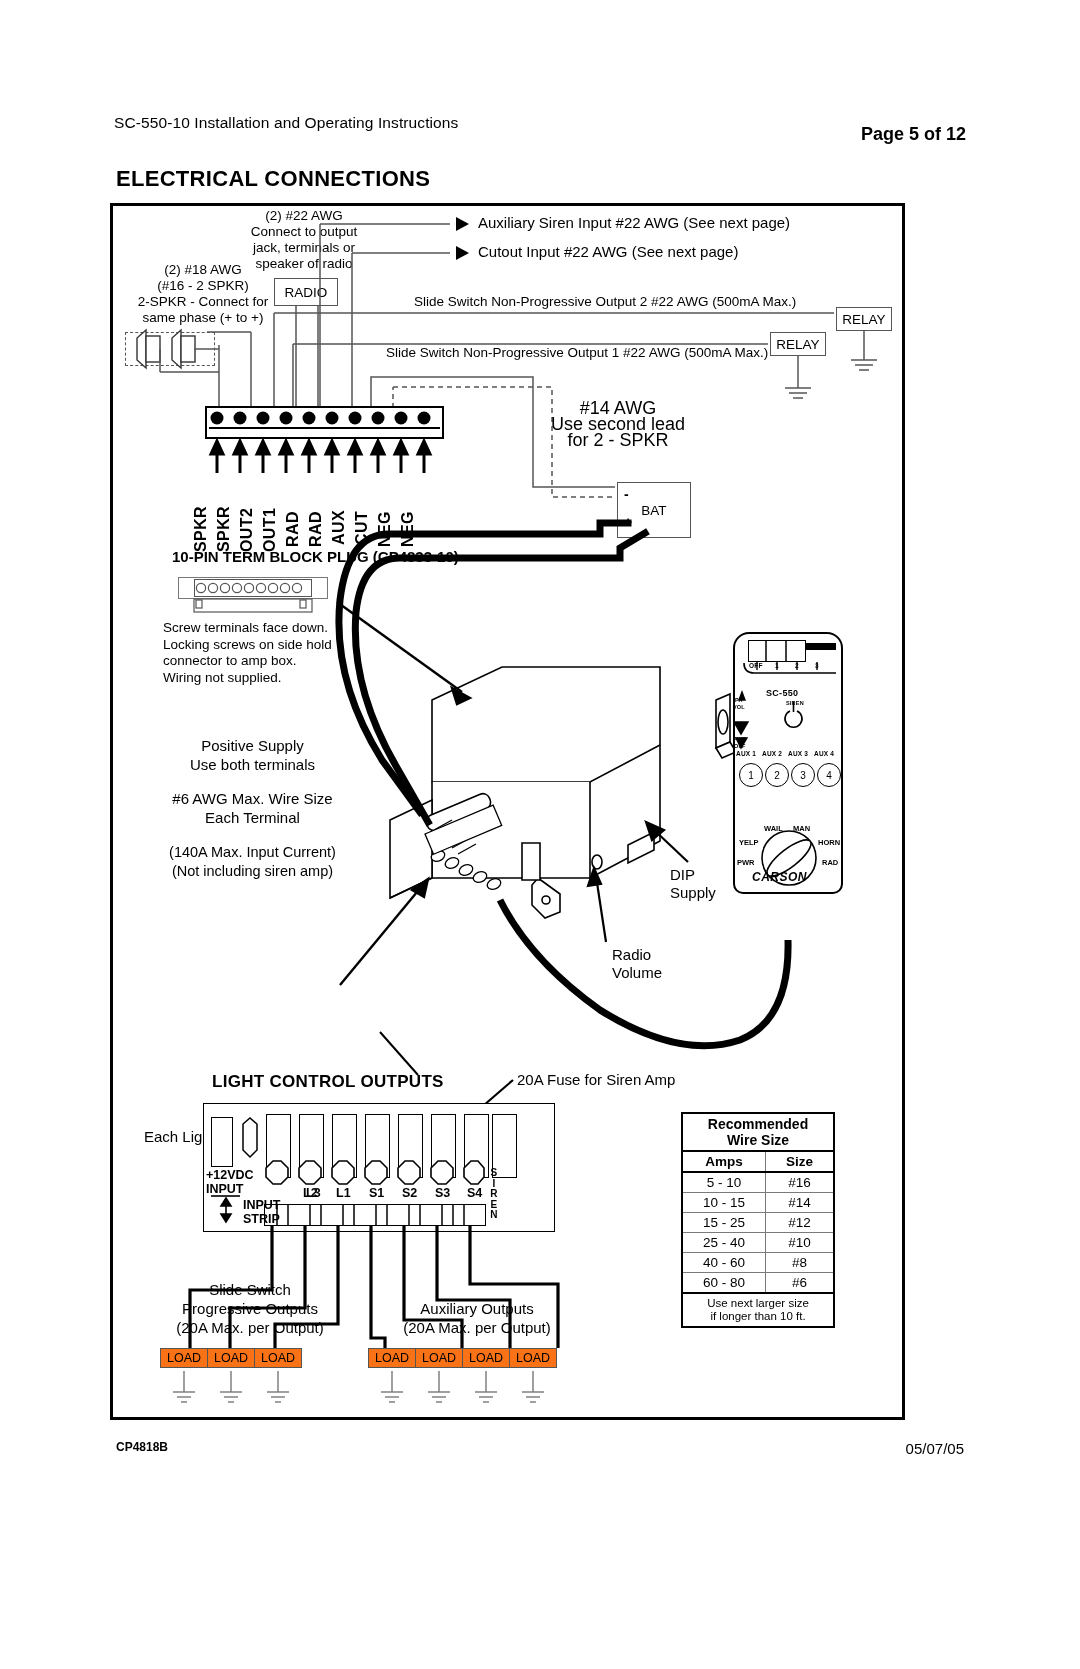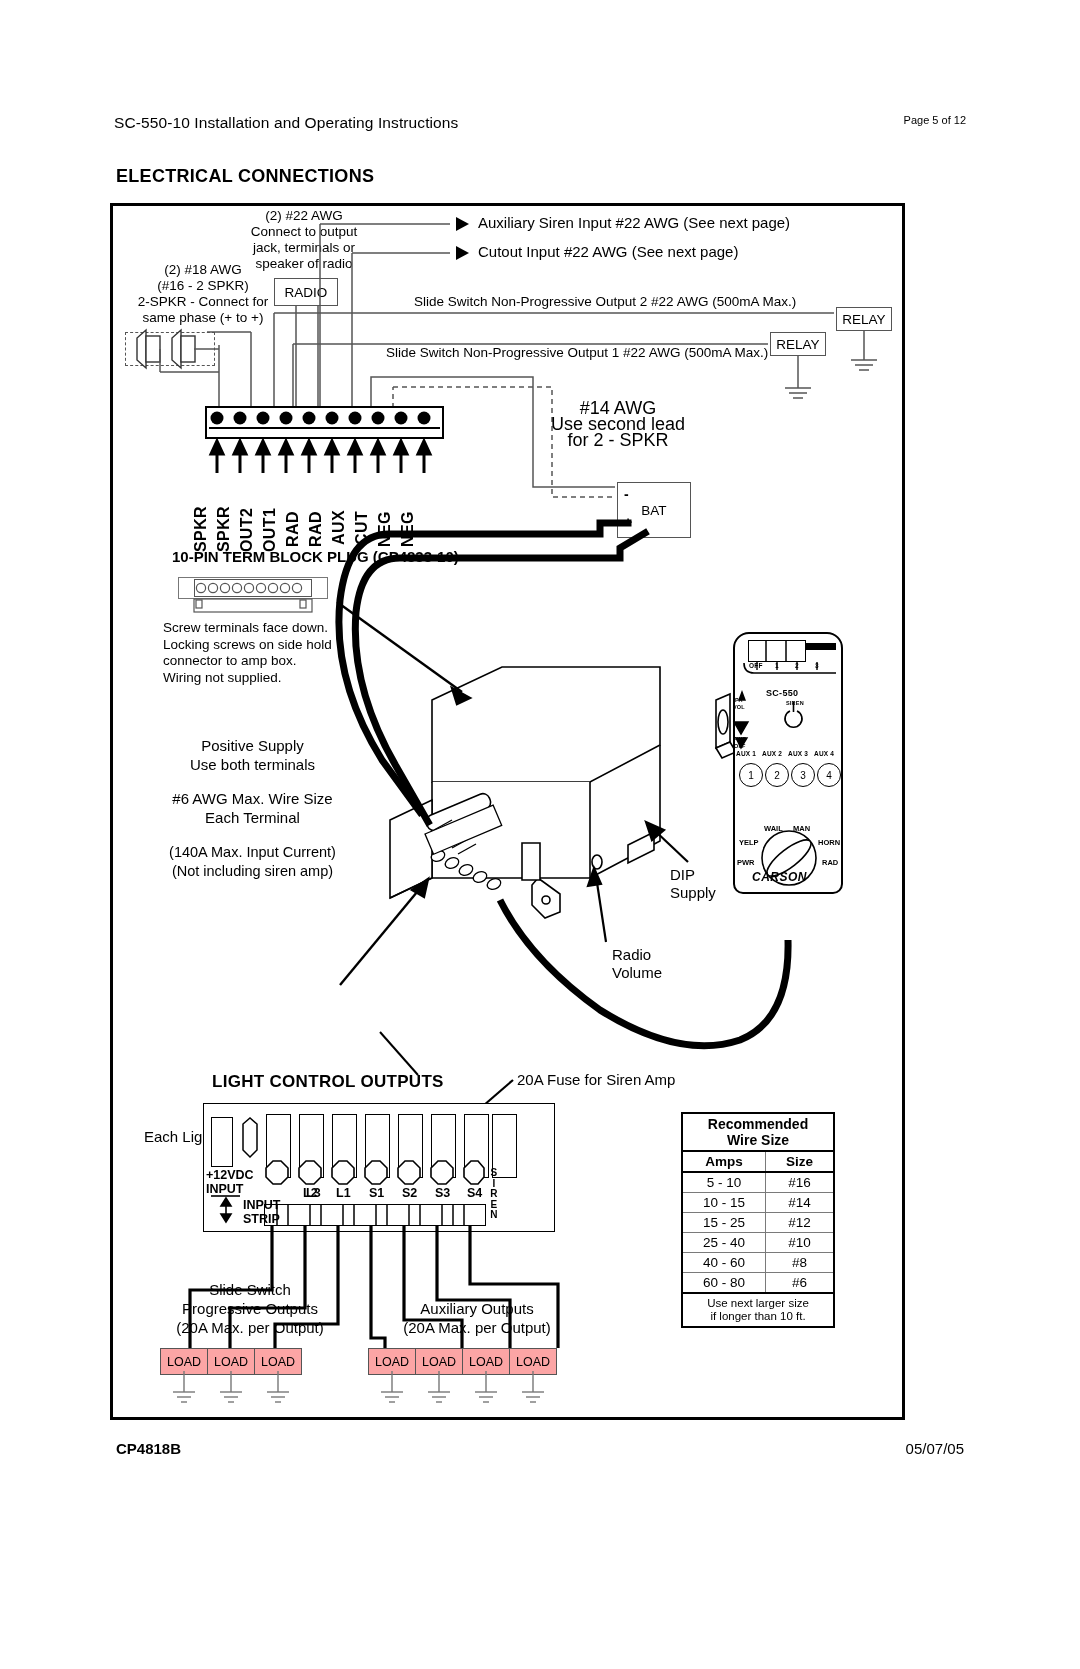--- a/index.html
+++ b/index.html
@@ -7,23 +7,23 @@
     width:1080px;height:1669px;position:relative;
     font-family:"Liberation Sans", sans-serif;
     color:#000;
     -webkit-font-smoothing:antialiased;
   }
   .pg{position:absolute;inset:0;}
   .abs{position:absolute;}
 
   
   .hdr-left{left:114px;top:114px;font-size:15.5px;letter-spacing:.1px;white-space:nowrap;}
-  .hdr-right{right:114px;top:114px;font-size:11px;white-space:nowrap;}
-  .sec-title{left:116px;top:166px;font-size:18px;font-weight:bold;letter-spacing:.3px;}
-  .ftr-left{left:116px;top:1440px;font-size:15px;font-weight:bold;text-align:right;}
+  .hdr-right{right:114px;top:124px;font-size:18px;white-space:nowrap;font-weight:bold;}
+  .sec-title{left:116px;top:166px;font-size:22px;font-weight:bold;letter-spacing:.3px;}
+  .ftr-left{left:116px;top:1440px;font-size:12px;font-weight:bold;text-align:right;}
   .ftr-right{right:116px;top:1440px;font-size:15px;}
 
   
   .frame{left:110px;top:203px;width:795px;height:1217px;border:3px solid #000;box-sizing:border-box;}
 
   
   .t{font-size:13.5px;line-height:16px;white-space:nowrap;}
   .tc{text-align:center;}
   .b{font-weight:bold;}
 
@@ -45,22 +45,22 @@
   svg.ov{position:absolute;left:0;top:0;width:1080px;height:1669px;overflow:visible;pointer-events:none;}
 
   
   .wtab{border:2.5px solid #000;border-collapse:collapse;background:#fff;}
   .wtab td,.wtab th{border:1px solid #7a7a7a;font-size:13.5px;text-align:center;padding:2px 20px;font-weight:normal;}
   .wtab .hd{font-weight:bold;font-size:14px;border-bottom:2px solid #000;}
   .wtab .ch{font-weight:bold;border-bottom:2px solid #000;}
   .wtab .note{font-size:11.5px;border-top:2px solid #000;line-height:13px;padding:3px 4px;}
 
   
-  .load{border:1.4px solid #555;background:#fca5a5;box-sizing:border-box;display:flex;align-items:center;
-        justify-content:center;font-size:12.5px;width:48px;height:27px;}
+  .load{border:1.4px solid #555;background:#f97316;box-sizing:border-box;display:flex;align-items:center;
+        justify-content:center;font-size:12.5px;width:48px;height:20px;}
 
   
   .remote{border:2.5px solid #000;border-radius:16px 16px 10px 10px;background:#fff;box-sizing:border-box;}
   .rbtn{position:absolute;width:22px;height:22px;border:1.7px solid #000;border-radius:50%;
         display:flex;align-items:center;justify-content:center;font-size:10px;}
   .rcap{position:absolute;font-size:6.5px;font-weight:bold;letter-spacing:.2px;white-space:nowrap;}
   .rcap2{position:absolute;font-size:7.5px;font-weight:bold;white-space:nowrap;}
 
   
   .board{border:1.6px solid #000;background:#fff;box-sizing:border-box;}

